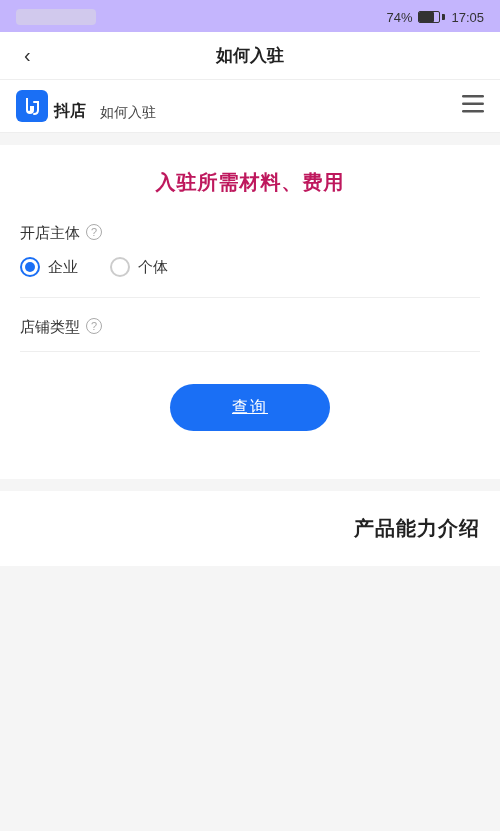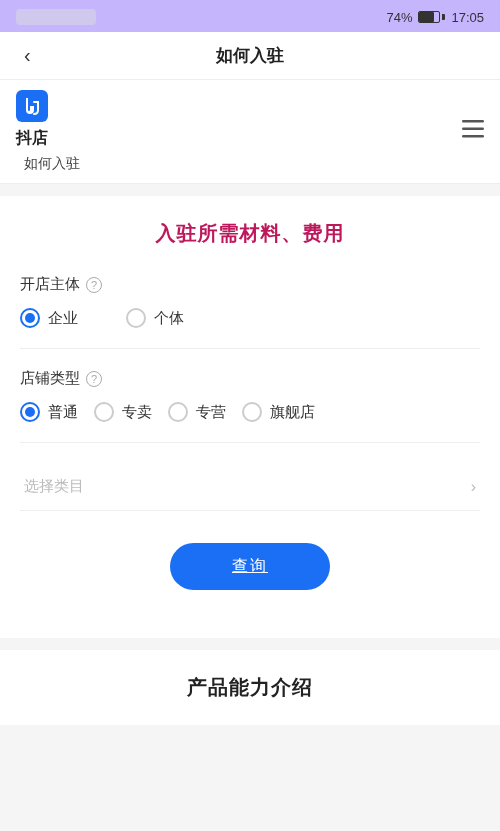--- a/index.html
+++ b/index.html
@@ -90,23 +90,22 @@
     .brand-bar {
       display: flex;
       align-items: center;
       justify-content: space-between;
       background: #fff;
       padding: 10px 16px;
       border-bottom: 1px solid #eee;
     }
     .brand-left {
       display: flex;
-      align-items: flex-start;
+      align-items: flex-end;
       gap: 6px;
-      flex-direction: column;
     }
     .brand-logo {
       width: 32px;
       height: 32px;
     }
     .brand-name {
       font-size: 16px;
       font-weight: 600;
       color: #222;
     }
@@ -136,21 +135,20 @@
       margin-bottom: 28px;
       letter-spacing: 1px;
     }
 
     
     .form-group {
       margin-bottom: 0;
     }
     .form-label {
       display: flex;
-      align-items: center;
       gap: 6px;
       font-size: 15px;
       color: #333;
       margin-bottom: 14px;
     }
     .help-icon {
       width: 16px;
       height: 16px;
       border-radius: 50%;
       border: 1.5px solid #aaa;
@@ -158,21 +156,21 @@
       align-items: center;
       justify-content: center;
       font-size: 11px;
       color: #aaa;
       cursor: pointer;
     }
 
     .radio-group {
       display: flex;
       align-items: center;
-      gap: 48px;
+      gap: 32px;
       margin-bottom: 20px;
     }
     .radio-item {
       display: flex;
       align-items: center;
       gap: 8px;
       cursor: pointer;
     }
     .radio-circle {
       width: 20px;
@@ -247,22 +245,22 @@
       text-align: center;
       cursor: pointer;
       letter-spacing: 2px;
       text-decoration: underline;
     }
 
     
     .bottom-section {
       background: #fff;
       margin-top: 12px;
-      padding: 24px 4px;
-      text-align: center;
+      padding: 24px 20px;
+      text-align: right;
     }
     .bottom-title {
       font-size: 20px;
       font-weight: 700;
       color: #222;
       letter-spacing: 1px;
     }
   </style>
 </head>
 <body>
@@ -326,47 +324,25 @@
     </div>
   </div>
 
   <div class="divider"></div>
 
   <div class="form-group">
     <div class="form-label">
       <span>店铺类型</span>
       <span class="help-icon">?</span>
     </div>
-    <div class="radio-group-4">
-      <div class="radio-item">
-        <div class="radio-circle checked"></div>
-        <span class="radio-label">普通</span>
-      </div>
-      <div class="radio-item">
-        <div class="radio-circle"></div>
-        <span class="radio-label">专卖</span>
-      </div>
-      <div class="radio-item">
-        <div class="radio-circle"></div>
-        <span class="radio-label">专营</span>
-      </div>
-      <div class="radio-item">
-        <div class="radio-circle"></div>
-        <span class="radio-label">旗舰店</span>
-      </div>
-    </div>
   </div>
 
   <div class="divider"></div>
 
   <div class="form-group">
-    <div class="category-selector">
-      <span class="category-placeholder">选择类目</span>
-      <span class="chevron-right">›</span>
-    </div>
   </div>
 
   <button class="query-btn">查询</button>
 </div>
 
 <div class="bottom-section">
   <div class="bottom-title">产品能力介绍</div>
 </div>
 
 </body></html>

